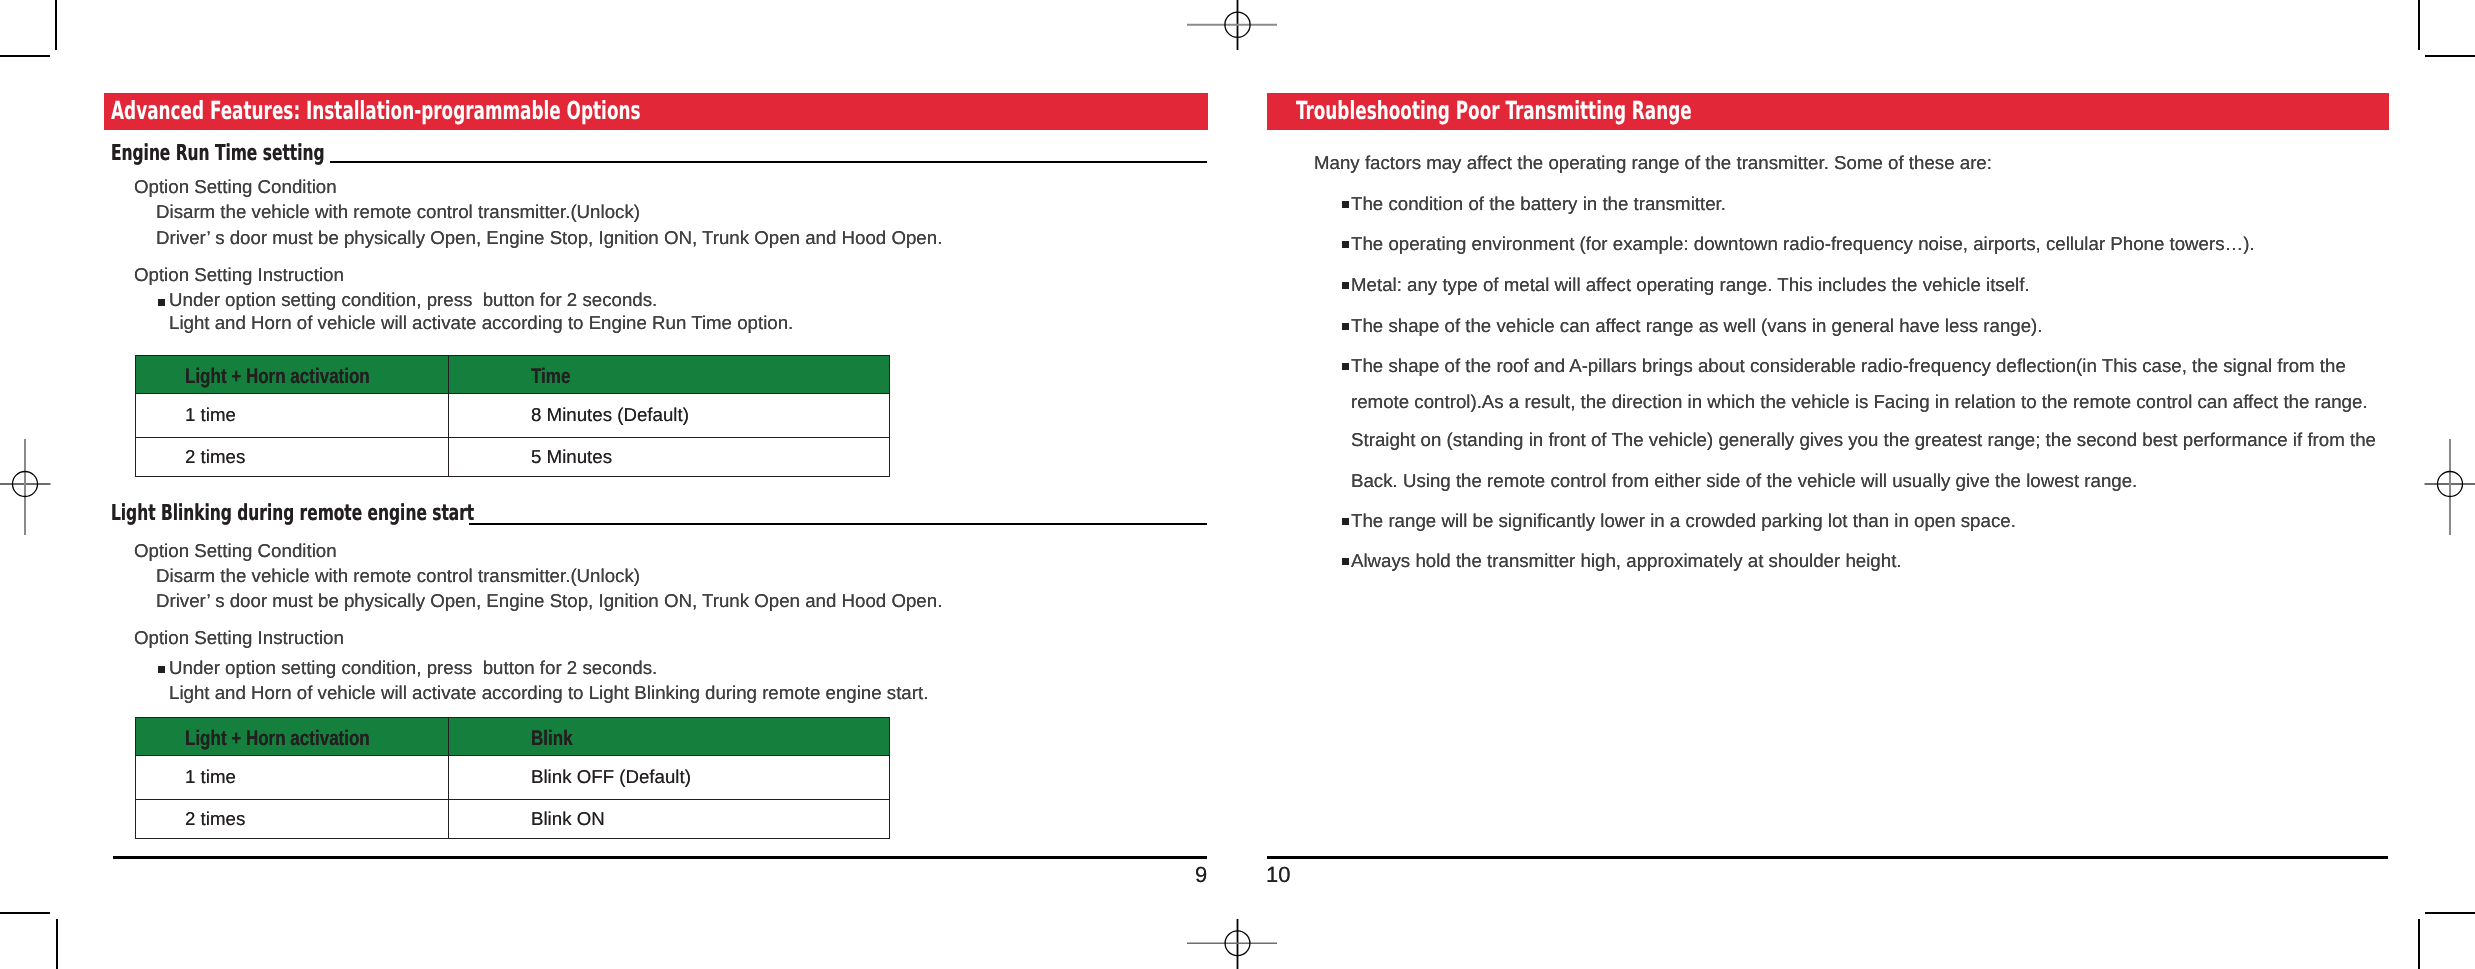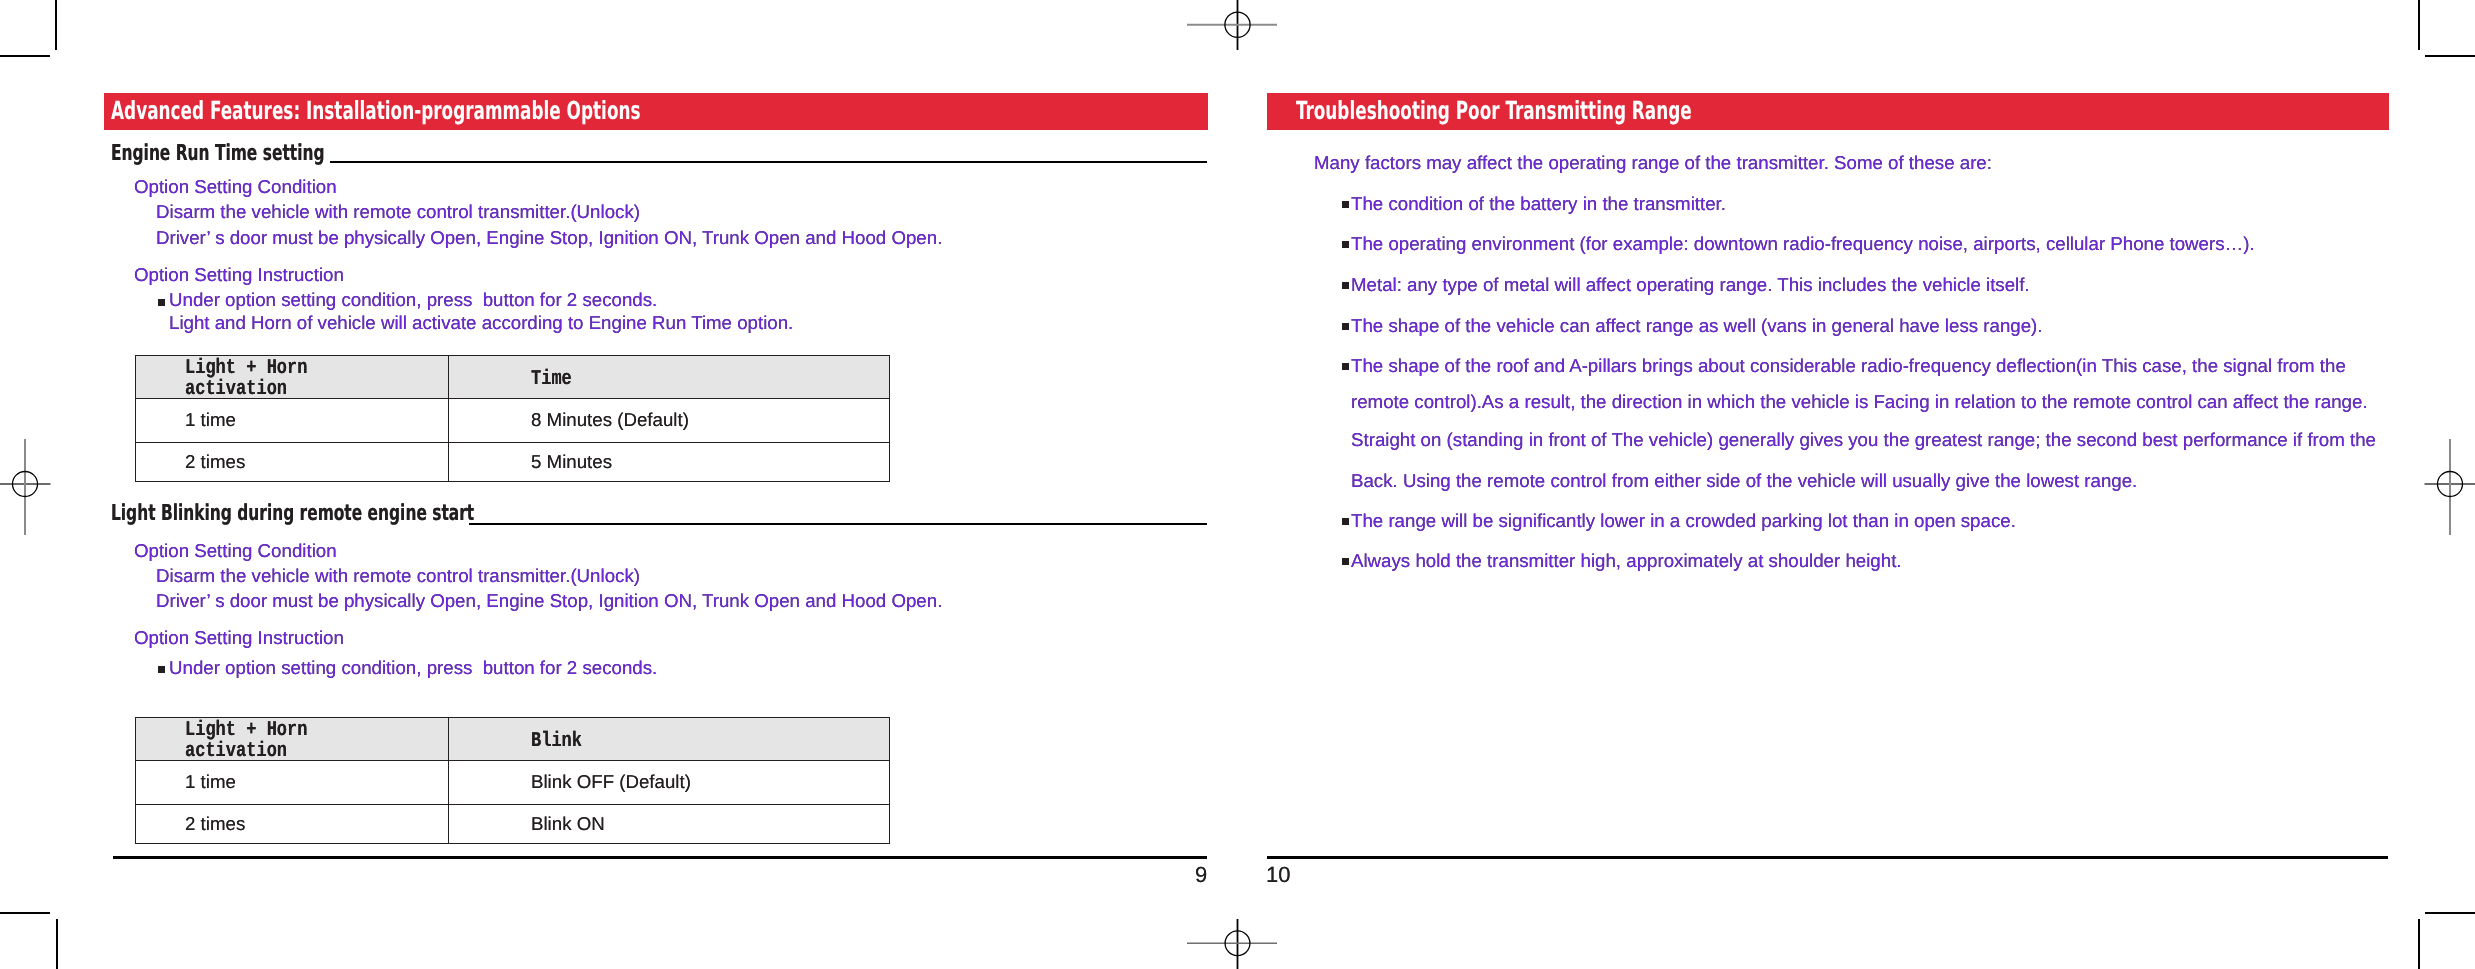--- a/index.html
+++ b/index.html
@@ -22,32 +22,32 @@
 
   
   .subhead{position:absolute;white-space:nowrap;
       font-family:"DejaVu Sans Condensed","DejaVu Sans",sans-serif;
       font-weight:bold;font-size:22px;color:#231f20;
       transform:scaleX(.78);transform-origin:left top;
       text-shadow:0 0 .3px rgba(35,31,32,.7);}
   .rule{position:absolute;background:#000000;}
 
   
-  .t{position:absolute;white-space:pre;font-size:18.7px;line-height:19px;color:#6d28d9;
+  .t{position:absolute;white-space:pre;font-size:18.7px;line-height:19px;color:#404040;
      text-shadow:0 0 .35px rgba(35,31,32,.85);}
   .bullet{position:absolute;background:#231f20;width:7.2px;height:7.2px;}
 
   
   .tbl{position:absolute;border-collapse:collapse;table-layout:fixed;}
   .tbl td{border:1.5px solid #231f20;font-size:18.7px;color:#231f20;padding:0;line-height:1;
           text-align:left;vertical-align:middle;text-shadow:0 0 .35px rgba(35,31,32,.85);}
   .tbl td.c1{padding-left:49px;}
   .tbl td.c2{padding-left:82px;}
-  .tbl td.h{background:#e5e5e5;font-weight:bold;
-            font-family:Liberation Mono, monospace;font-size:21px;}
+  .tbl td.h{background:#15803d;font-weight:bold;
+            font-family:Liberation Sans, sans-serif;font-size:21px;}
   .tbl td.h span{display:inline-block;transform:scaleX(.81) translateY(1.5px);transform-origin:left center;}
 
   .pagenum{position:absolute;font-size:22px;color:#231f20;white-space:nowrap;text-shadow:0 0 .35px rgba(35,31,32,.85);}
 </style>
 </head>
 <body>
 
 <div class="spread" style="opacity:0.999;">
 
   <div class="crop" style="left:55px;top:0px;width:2px;height:50px;"></div>
@@ -120,20 +120,21 @@
   <div class="subhead" style="left:111px;top:501px;">Light Blinking during remote engine start</div>
   <div class="rule" style="left:469px;top:523px;width:738px;height:2.4px;"></div>
 
   <div class="t" style="left:134px;top:541px;">Option Setting Condition</div>
   <div class="t" style="left:156px;top:566px;">Disarm the vehicle with remote control transmitter.(Unlock)</div>
   <div class="t" style="left:156px;top:591px;">Driver’ s door must be physically Open, Engine Stop, Ignition ON, Trunk Open and Hood Open.</div>
 
   <div class="t" style="left:134px;top:628px;">Option Setting Instruction</div>
   <div class="bullet" style="left:158px;top:666px;"></div>
   <div class="t" style="left:169px;top:658px;">Under option setting condition, press  button for 2 seconds.</div>
+  <div class="t" style="left:169px;top:683px;">Light and Horn of vehicle will activate according to Light Blinking during remote engine start.</div>
 
   <table class="tbl" style="left:135px;top:717px;width:754px;">
     <colgroup>
         <col style="width:313px">
         <col style="width:441px">
       </colgroup>
     <tbody>
     <tr>
       <td class="h c1" style="height:37px"><span>Light + Horn activation</span></td>
       <td class="h c2"><span>Blink</span></td>

